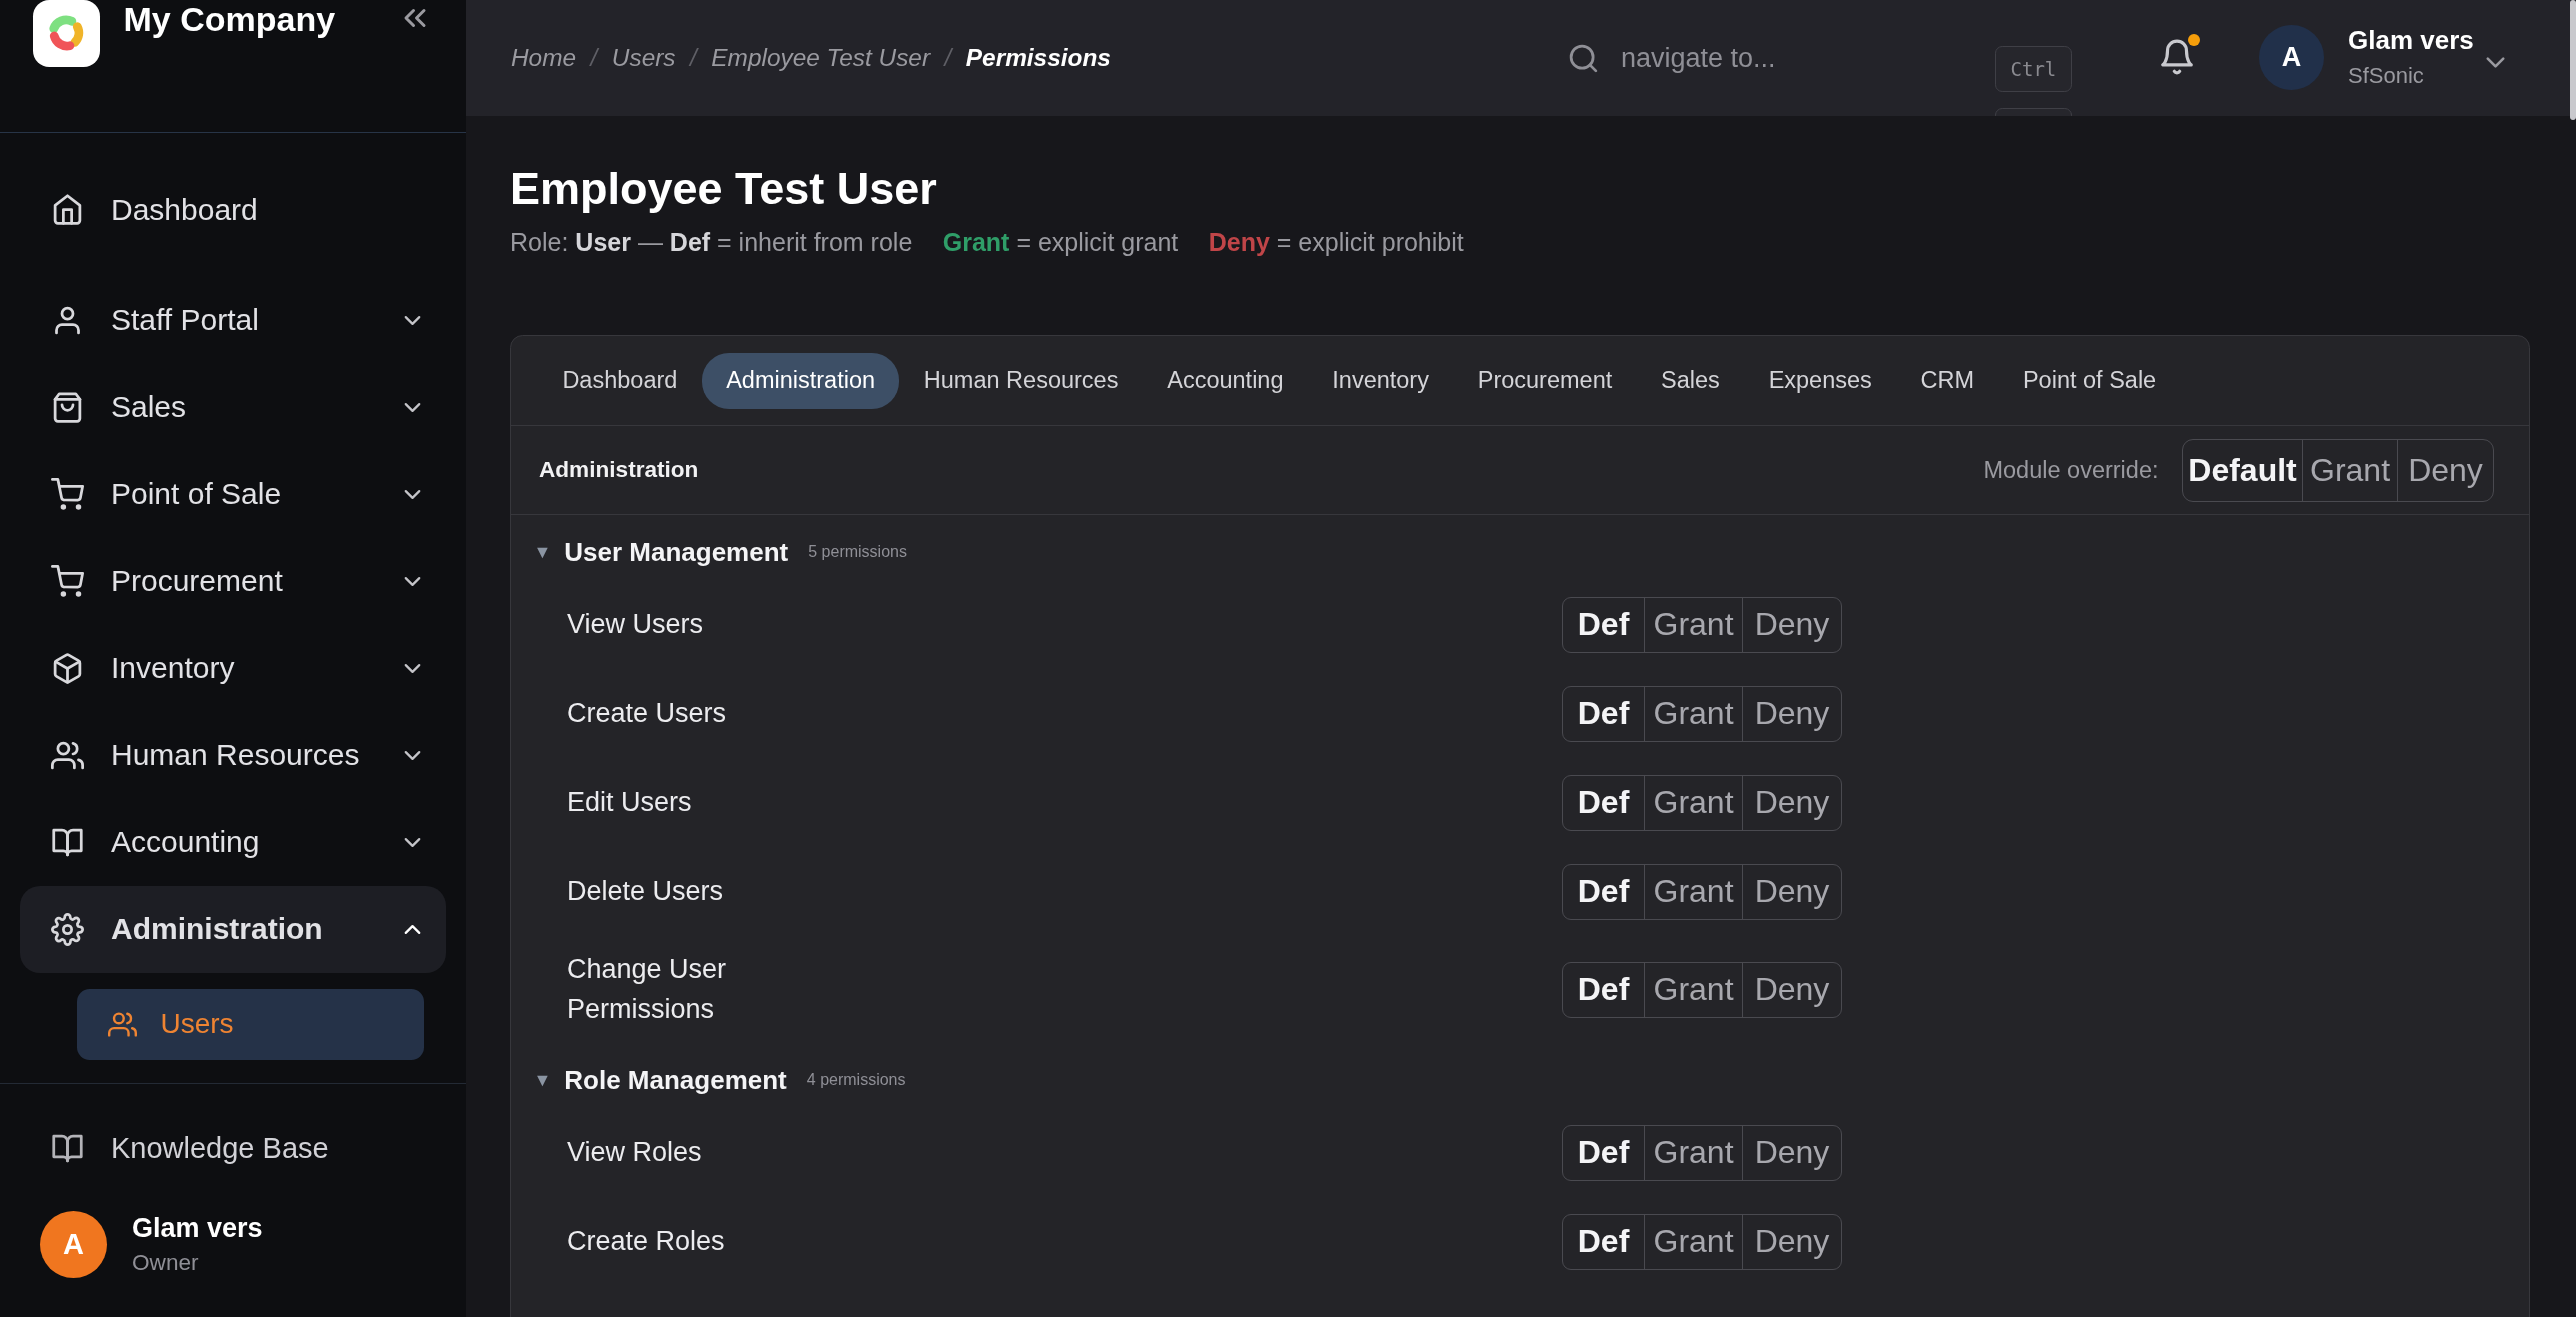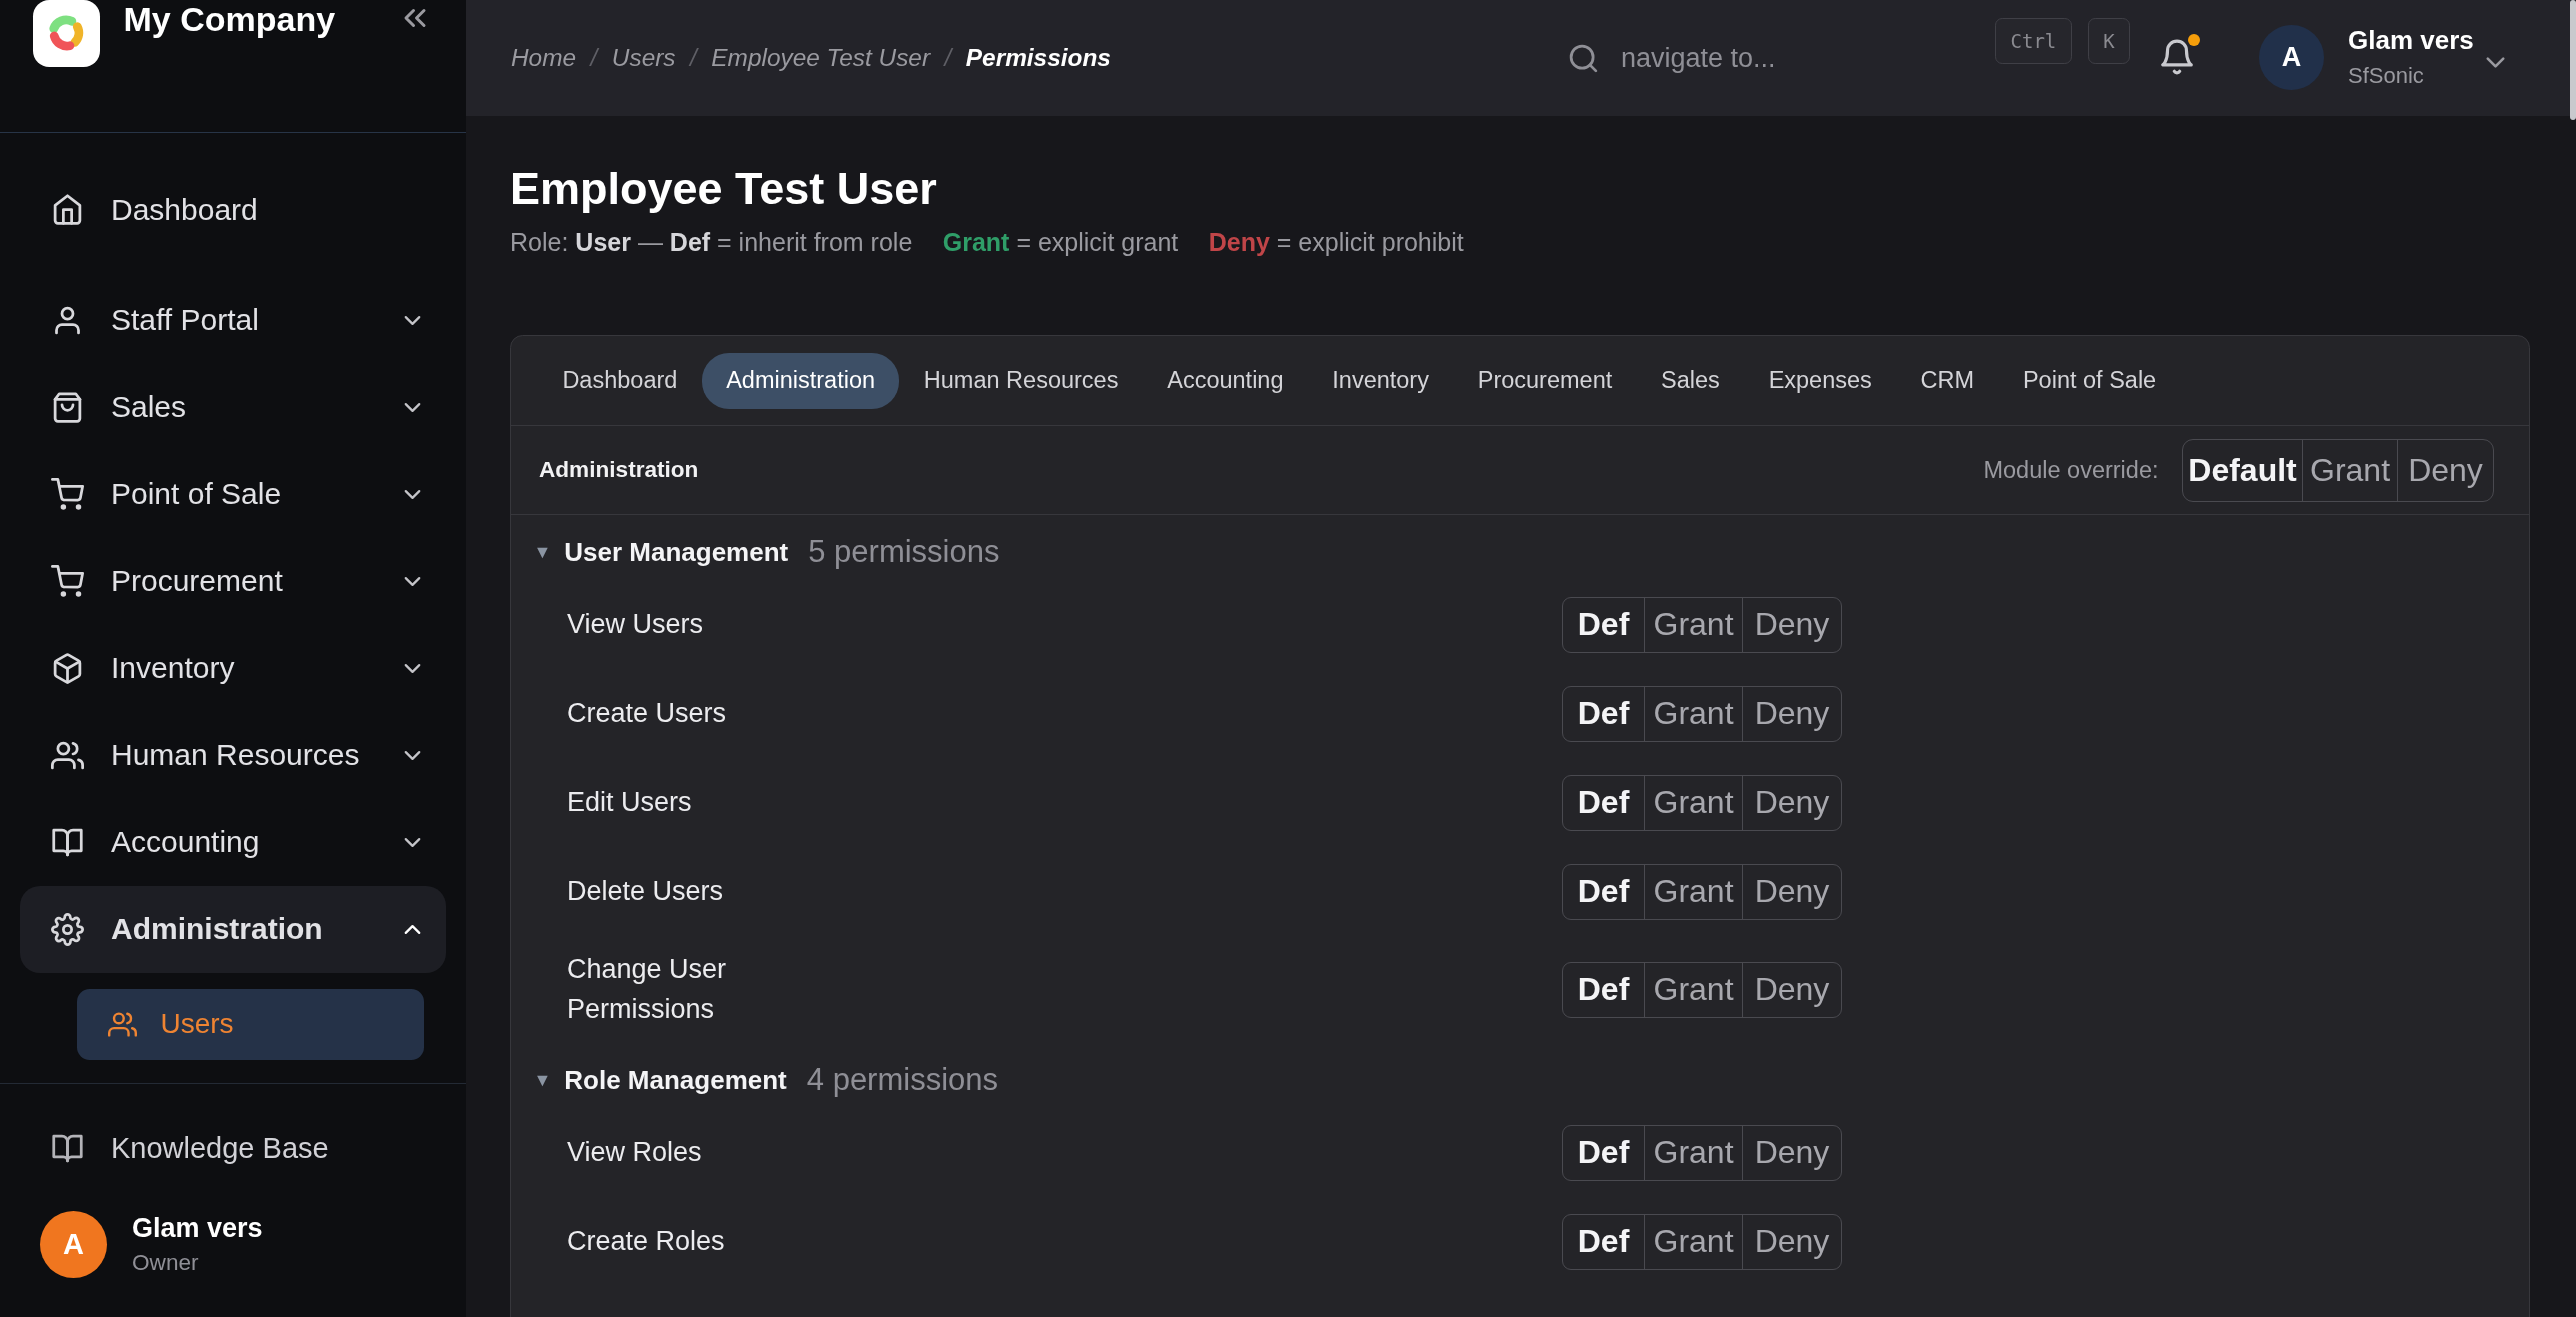--- a/index.html
+++ b/index.html
@@ -48,21 +48,21 @@
   .breadcrumb { position:absolute; left:45px; top:0; height:116px; display:flex;
     align-items:center; font-size:24.4px; color:#9a9aa0;font-style:italic; }
   .breadcrumb .sep { margin:0 14.5px; color:#5f5f66; }
   .breadcrumb .crumb { cursor:pointer; }
   .breadcrumb .current { color:#ffffff; font-weight:bold; }
   .search-icon { position:absolute; left:1101px; top:42px; color:#8f8f96; display:flex; }
   .search-input { position:absolute; left:1155px; top:31px; width:343px; height:54px;
     background:transparent; border:none; outline:none; color:#c8c8cc; font-size:27px;
     font-family:"Liberation Sans", sans-serif; }
   .search-input::placeholder { color:#8f8f96; opacity:1; }
-  .keys { position:absolute; left:1529px; top:18px; display:flex; gap:16px; }
+  .keys { position:absolute; left:1529px; top:46px; display:flex; gap:16px;flex-direction:column; }
   .key { border:0.9px solid #3f3f46; background:#26262c; border-radius:7.2px; color:#8a8a90;
     font-family:"DejaVu Sans Mono", monospace; font-size:19px; padding:11px 14.5px; }
   .bell-wrap { position:absolute; left:1692px; top:38px; width:40px; height:40px;
     color:#c9c9ce; cursor:pointer; }
   .bell-dot { position:absolute; right:-1.8px; top:-3.6px; width:11.8px; height:11.8px;
     border-radius:50%; background:#f59e0b; }
   .tb-avatar { position:absolute; left:1793px; top:25px; width:65px; height:65px;
     border-radius:50%; background:#21304a; color:#fff; font-weight:bold; font-size:27px;
     display:flex; align-items:center; justify-content:center; cursor:pointer; }
   .tb-usermeta { position:absolute; left:1882px; top:25px; cursor:pointer; }
@@ -106,21 +106,21 @@
 
   .thead { height:62px; position:relative; border-bottom:1.8px solid #55555b; }
   .th { position:absolute; top:50%; transform:translate(-50%,-50%); font-size:20px;
     color:#9fa3a9; letter-spacing:0.9px; white-space:nowrap; }
   .th.left { transform:translate(0,-50%); }
 
   .section-head { padding-top:9px; height:65px; display:flex; align-items:center;
     padding-left:22.6px; cursor:pointer; }
   .caret { color:#8a94a2; font-size:18px; width:23.5px; }
   .section-name { font-size:26px; font-weight:bold; color:#f4f4f6; margin-left:7.2px; }
-  .section-count { font-size:31px; color:#8f8f96; margin-left:20px; }
+  .section-count { font-size:16px; color:#8f8f96; margin-left:20px; }
 
   .prow { position:relative; min-height:89px; display:flex; align-items:center;
     padding-left:56px; }
   .prow .rlabel { font-size:27px; color:#ececef; max-width:289px; line-height:1.45; }
   .prow.tall { min-height:107px; }
   .pgroup { position:absolute; left:1051px; top:50%; transform:translateY(-50%);
     height:56px; border-radius:9px; }
   .pgroup .seg:nth-child(1){ width:81px; } .pgroup .seg:nth-child(2){ width:98px; }
   .pgroup .seg:nth-child(3){ width:99px; }
 

